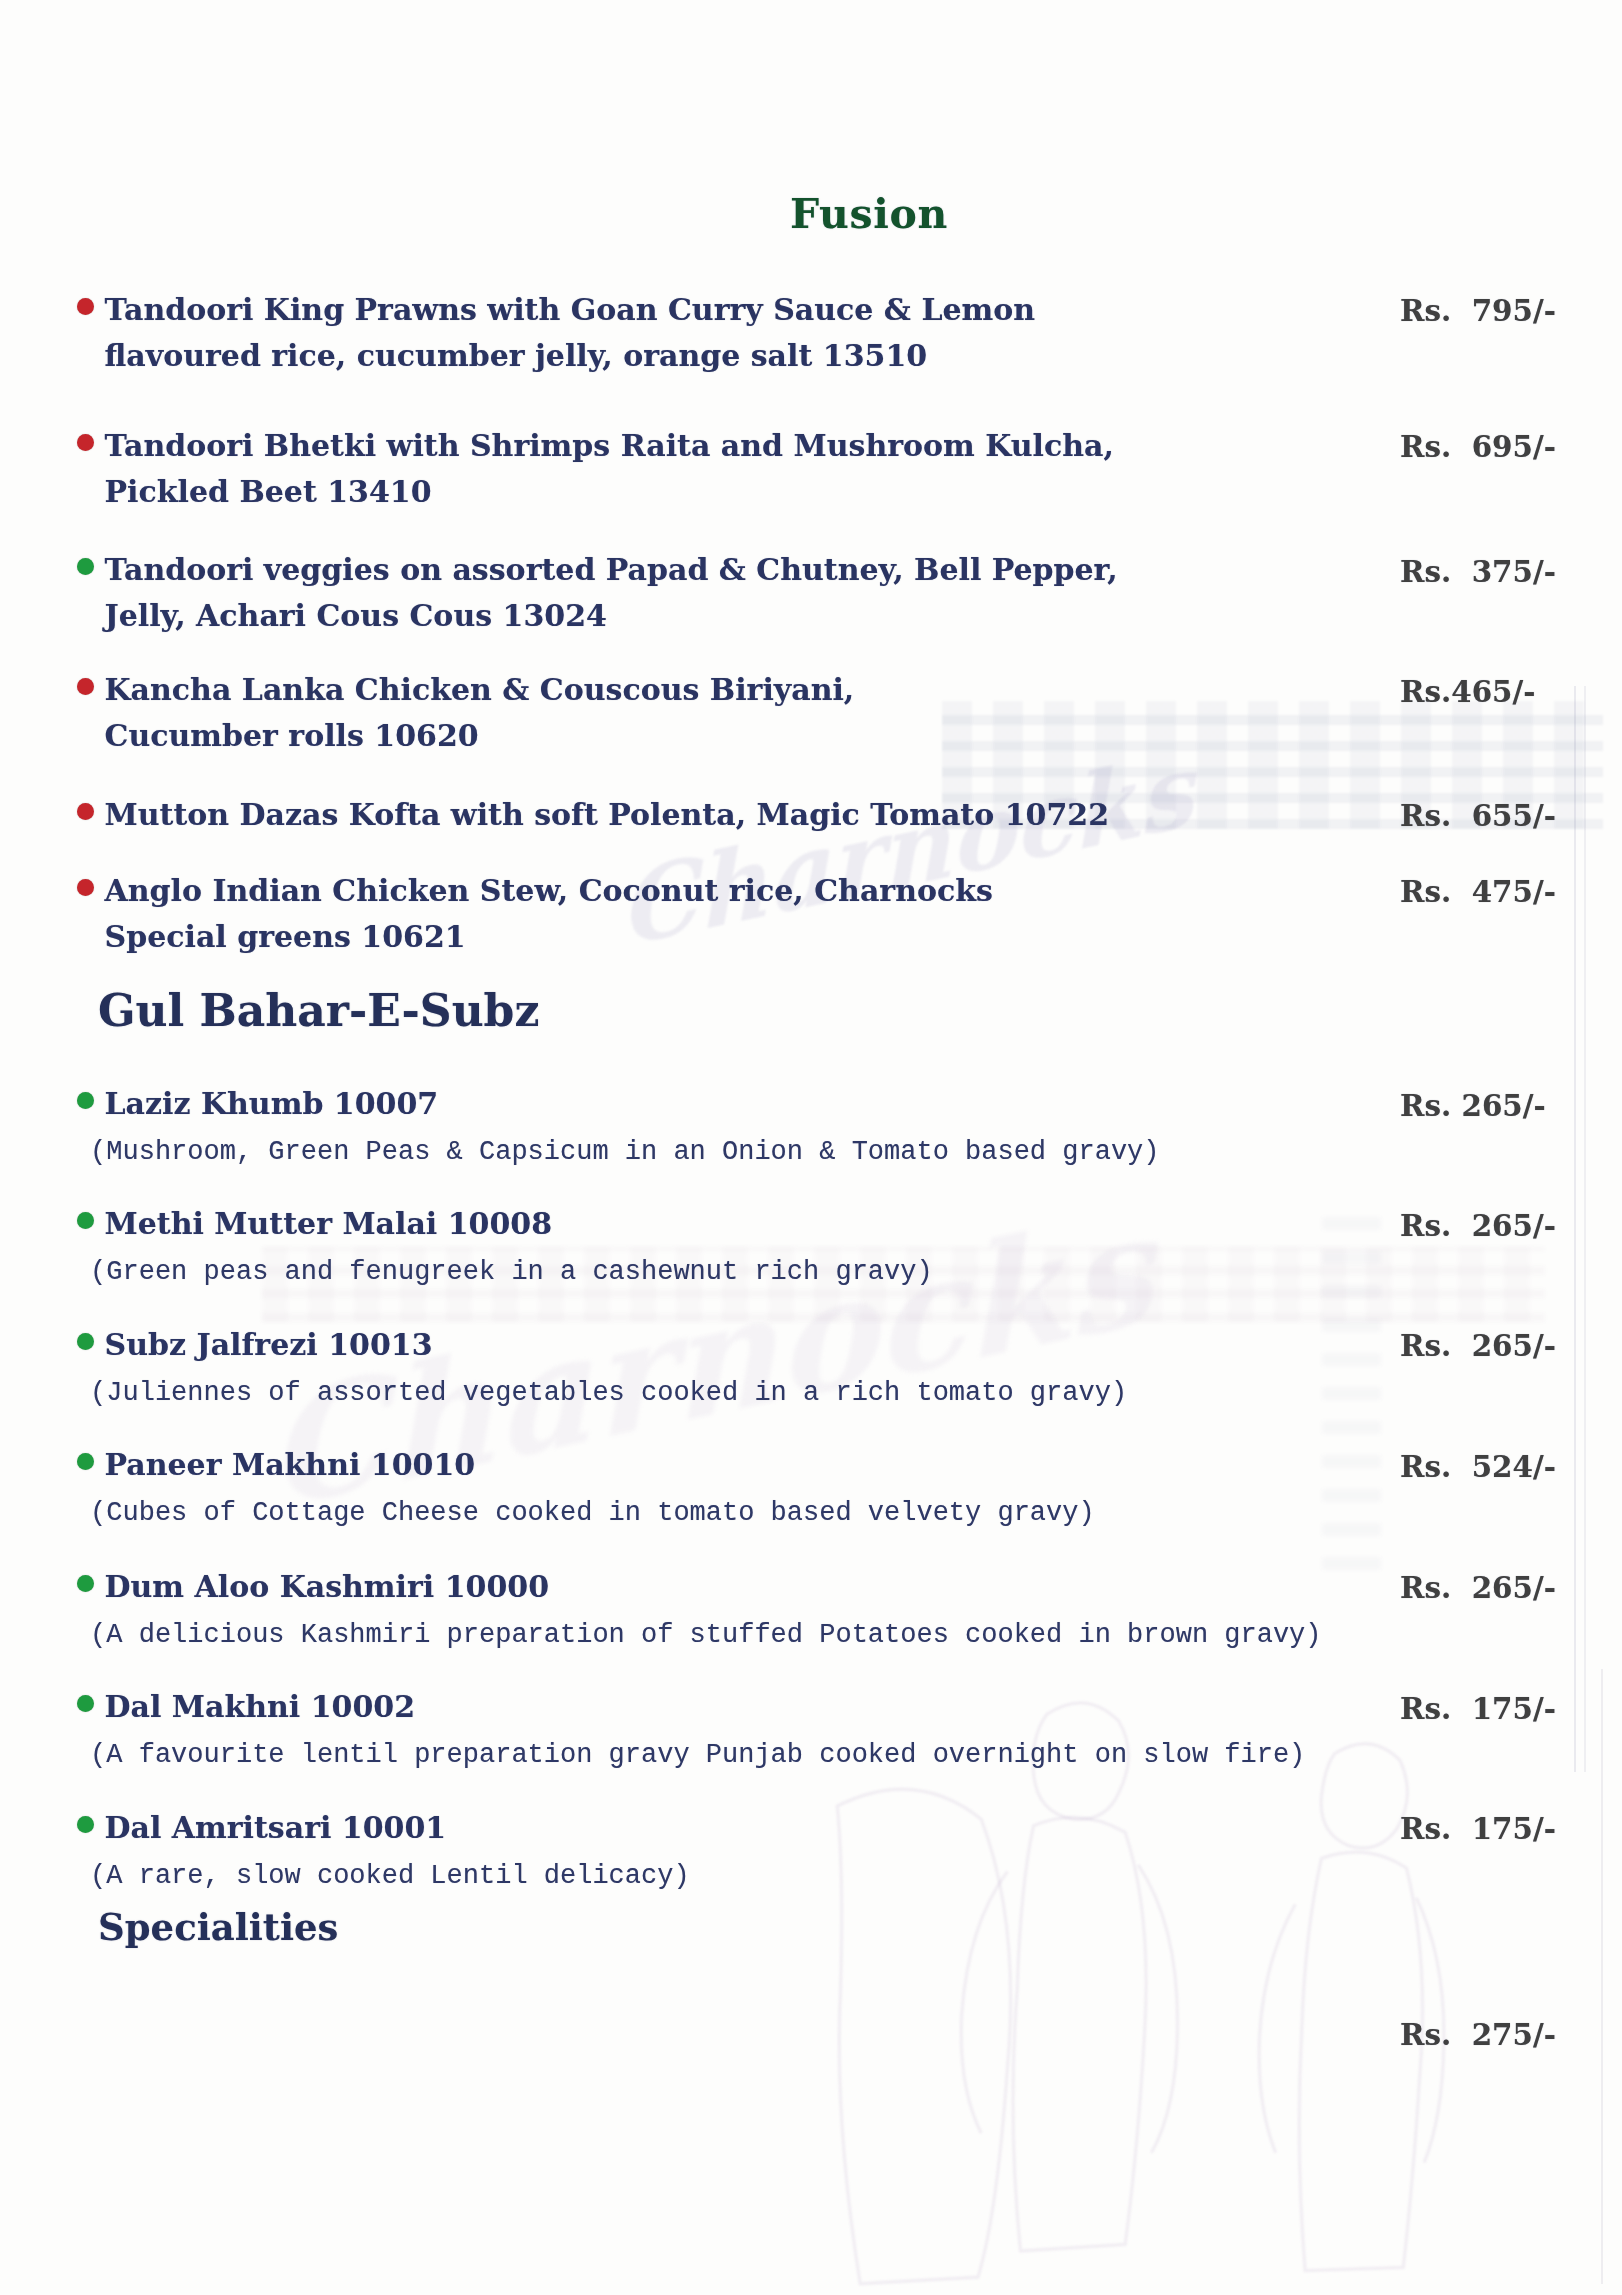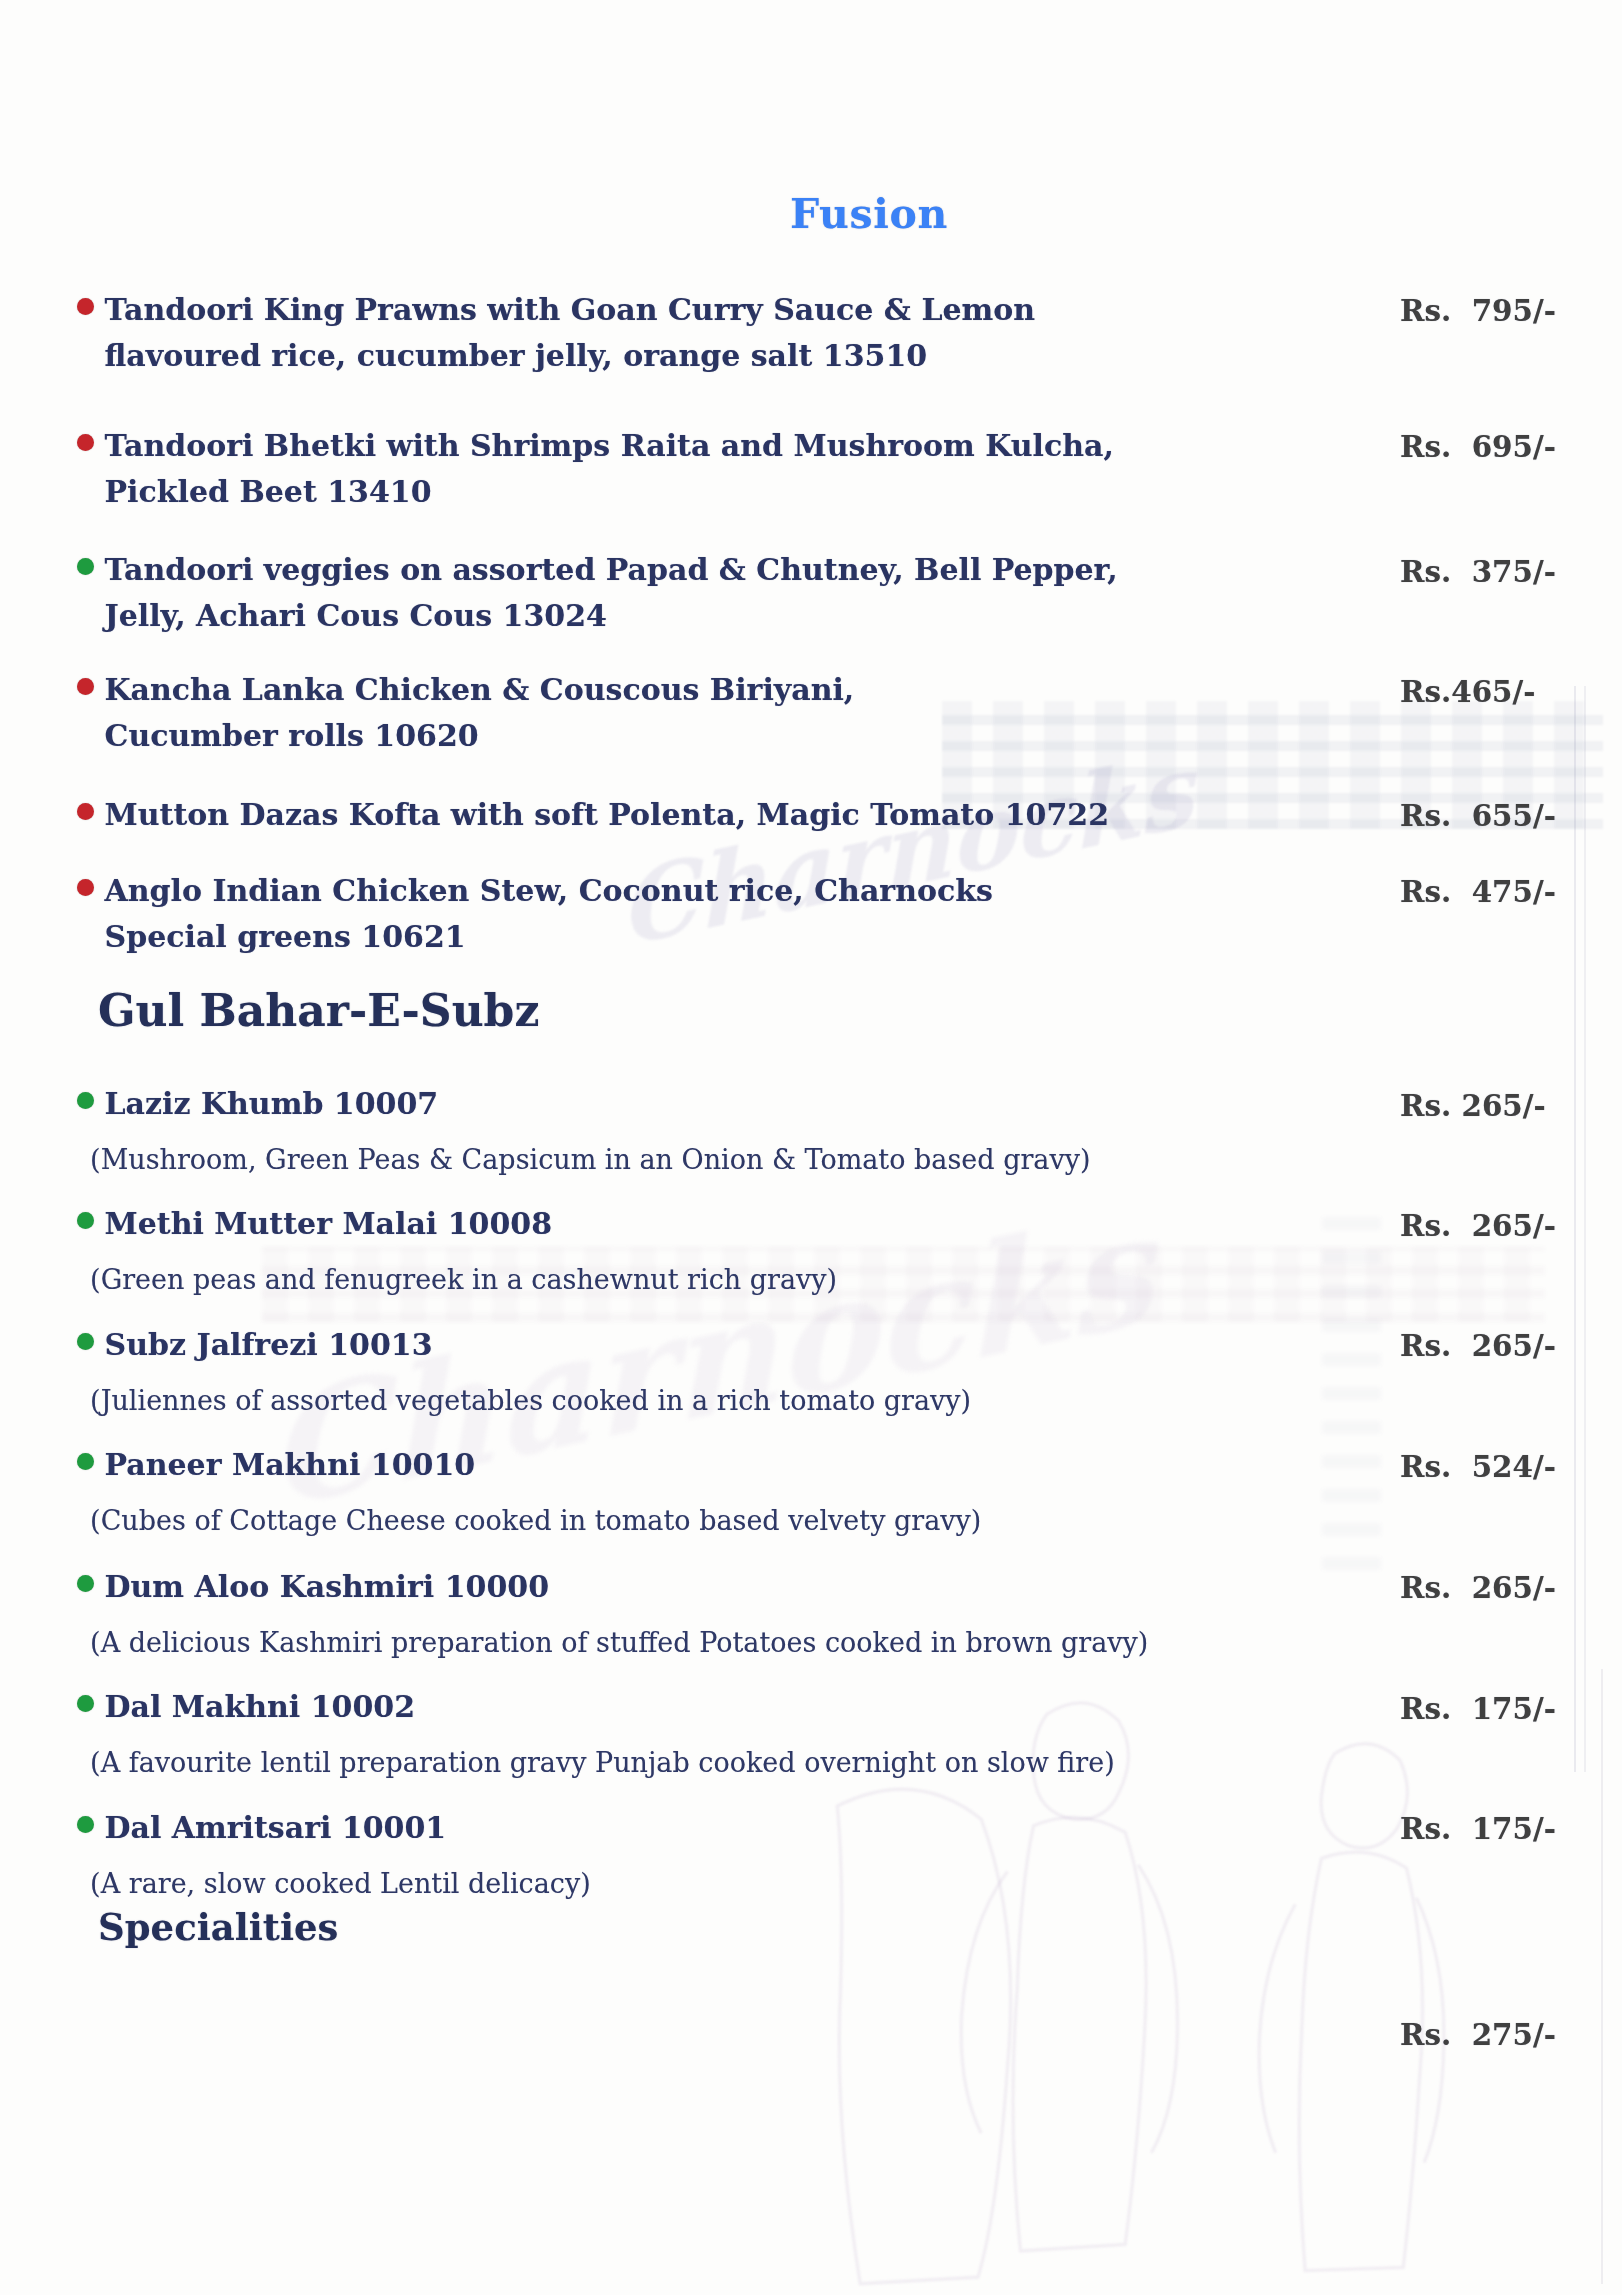--- a/index.html
+++ b/index.html
@@ -8,21 +8,21 @@
     width:1622px;height:2295px;
     background:#fdfdfc;
     overflow:hidden;
     font-family:"DejaVu Serif","Liberation Serif",serif;
     color:#2a3462;
   }
   
   .h-center{
     position:absolute;left:calc(50% + 58px);transform:translateX(-50%);
     top:190px;font-size:41px;font-weight:bold;letter-spacing:0.7px;
-    color:#3b82f6;text-shadow:0 0 1.3px rgba(42,52,98,.35);
+    color:#14532d;text-shadow:0 0 1.3px rgba(42,52,98,.35);
     white-space:nowrap;
   }
   .h-left{
     position:absolute;left:98px;font-weight:bold;color:#253059;
     text-shadow:0 0 1.3px rgba(42,52,98,.35);white-space:nowrap;
   }
   .h-gul{top:985px;font-size:44px;}
   .h-spec{top:1905px;font-size:37px;}
   
   .item{
@@ -32,22 +32,22 @@
     flex:0 0 auto;width:17px;height:17px;border-radius:50%;margin-top:10.5px;
     box-shadow:0 0 1.3px rgba(0,0,0,.25);
   }
   .bullet[data-color="red"]{background:#c5252b;}
   .bullet[data-color="green"]{background:#1e9b3f;}
   .iname{
     font-size:30px;font-weight:bold;line-height:46px;white-space:pre-line;
     text-shadow:0 0 1px rgba(42,52,98,.4);
   }
   .idesc{
-    font-size:27px;font-weight:normal;line-height:34px;margin-top:16px;margin-left:-14.4px;
-    color:#2e3866;text-shadow:0 0 0.7px rgba(42,52,98,.35);white-space:pre-line;
+    font-size:27px;font-weight:normal;line-height:34px;margin-top:8px;margin-left:-14.4px;
+    color:#2e3866;text-shadow:0 0 0.7px rgba(42,52,98,.35);white-space:pre-line;font-family:Liberation Mono, monospace;
   }
   .price{
     position:absolute;left:1400px;font-size:29.4px;font-weight:bold;white-space:pre;
     color:#404040;text-shadow:0 0 1px rgba(42,52,98,.4);
   }
   
   .wm-script{
     position:absolute;font-style:italic;font-weight:bold;
     font-family:"DejaVu Serif","Liberation Serif",serif;
     transform:rotate(-12deg) skewX(-12deg);transform-origin:left top;

